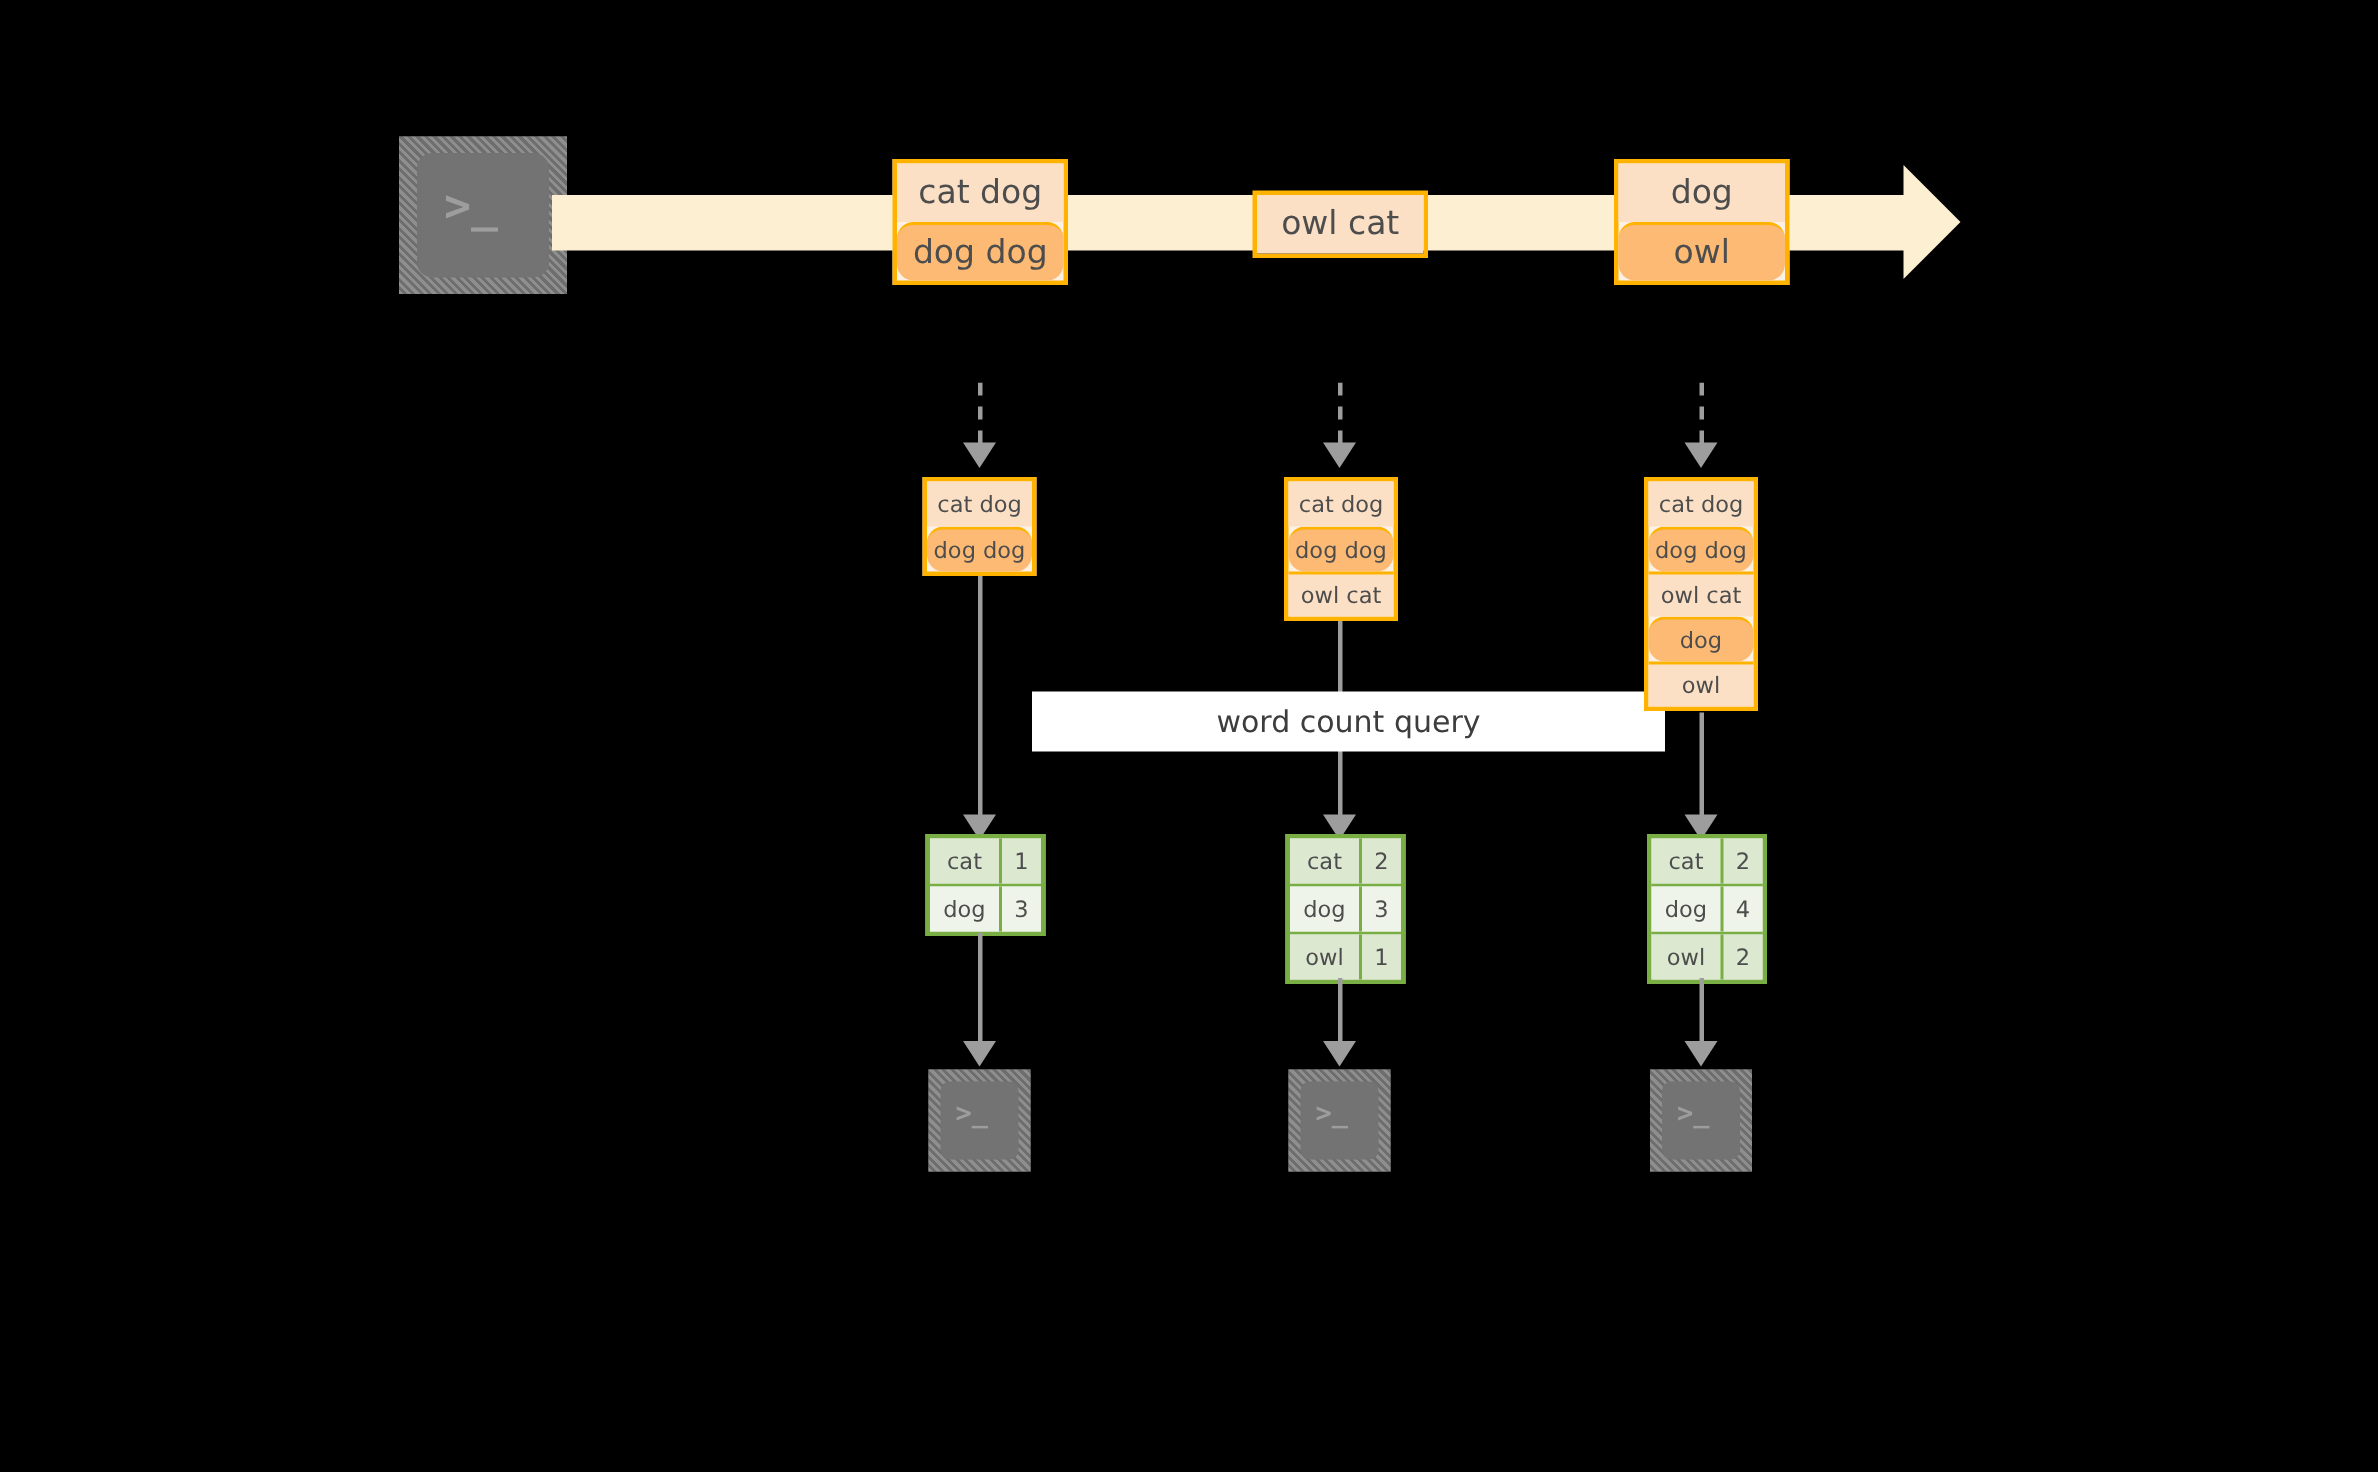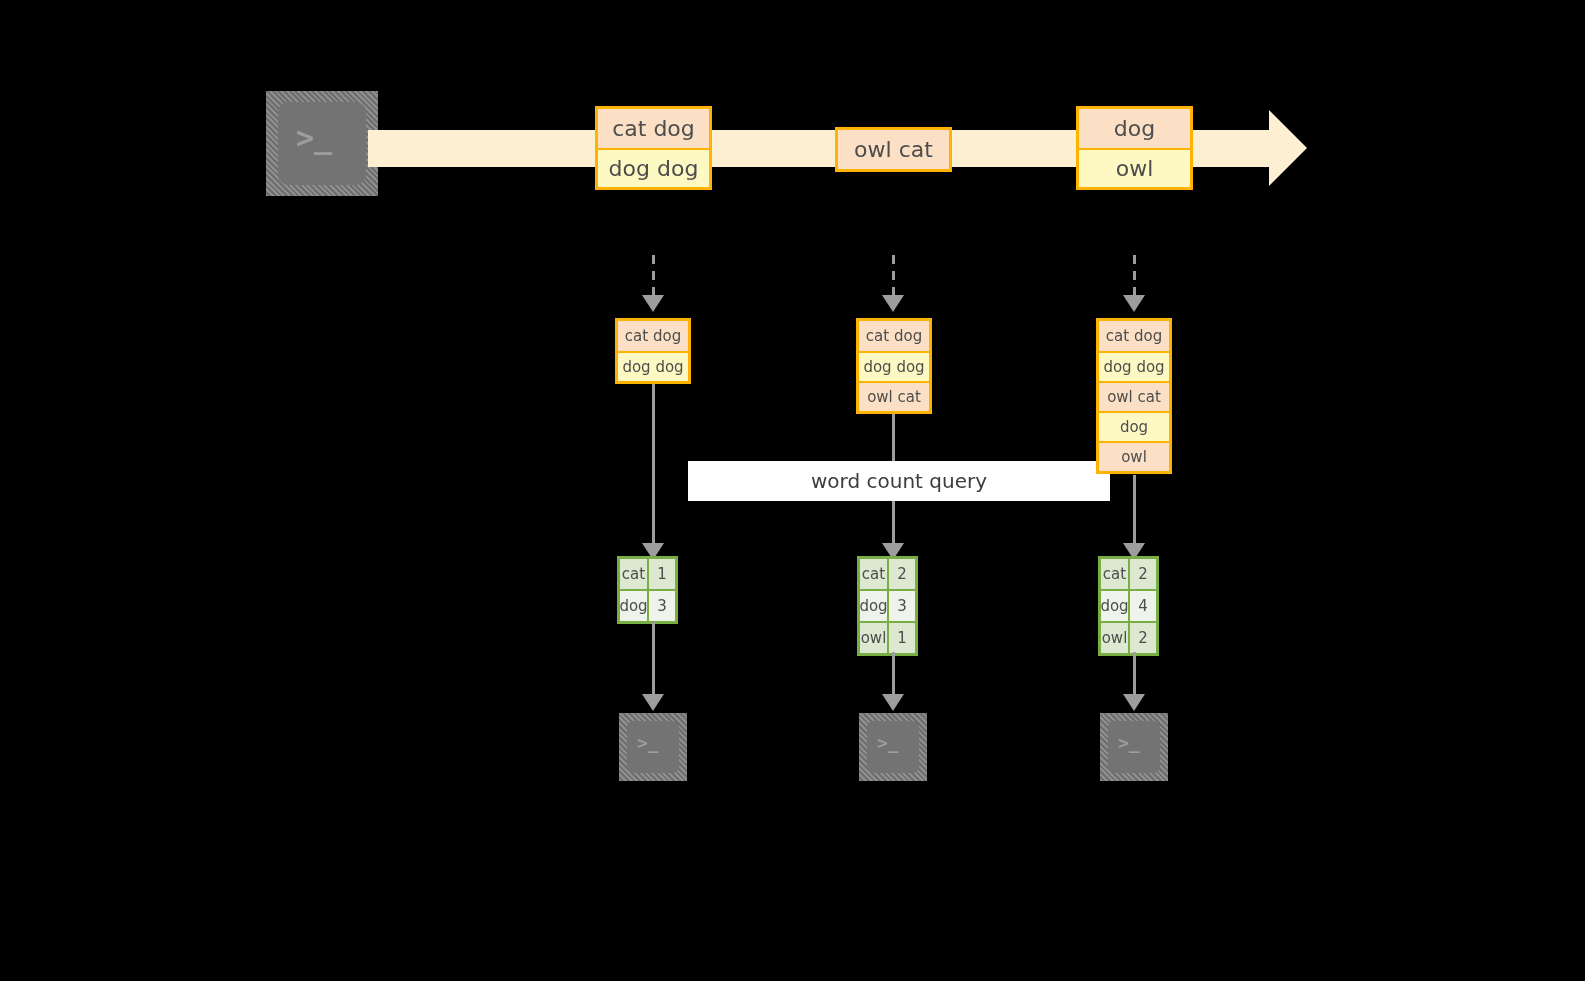--- a/index.html
+++ b/index.html
@@ -68,21 +68,21 @@
   }
   .msgbox .row {
     box-sizing: border-box;
     display: flex;
     align-items: center;
     justify-content: center;
     color: #4d4d4d;
     white-space: nowrap;
   }
   .msgbox .row.odd  { background: #fbe0c6; }
-  .msgbox .row.even { background: #fef9c3; }
+  .msgbox .row.even { background: #fdba74; border-radius: 11px; }
   .msgbox .row + .row { border-top: 2px solid #ffb300; }
 
   
   .msgbox.big .row { height: 39px; font-size: 22px; }
   
   .msgbox.small .row { height: 30px; font-size: 15px; }
 
   
   .table {
     position: absolute;
@@ -97,21 +97,21 @@
   .table .trow + .trow { border-top: 2px solid #78ae43; }
   .table .tc {
     box-sizing: border-box;
     display: flex;
     align-items: center;
     justify-content: center;
     color: #4d4d4d;
     font-size: 15px;
     white-space: nowrap;
   }
-  .table .tc.key { width: 27px; }
+  .table .tc.key { width: 46px; }
   .table .tc.val { width: 28px; border-left: 2px solid #78ae43; }
   .table .trow.odd  .tc { background: #dce8d0; }
   .table .trow.even .tc { background: #eff4ea; }
 
   
   .conn {
     position: absolute;
     background: #9d9d9d;
     width: 3px;
   }

